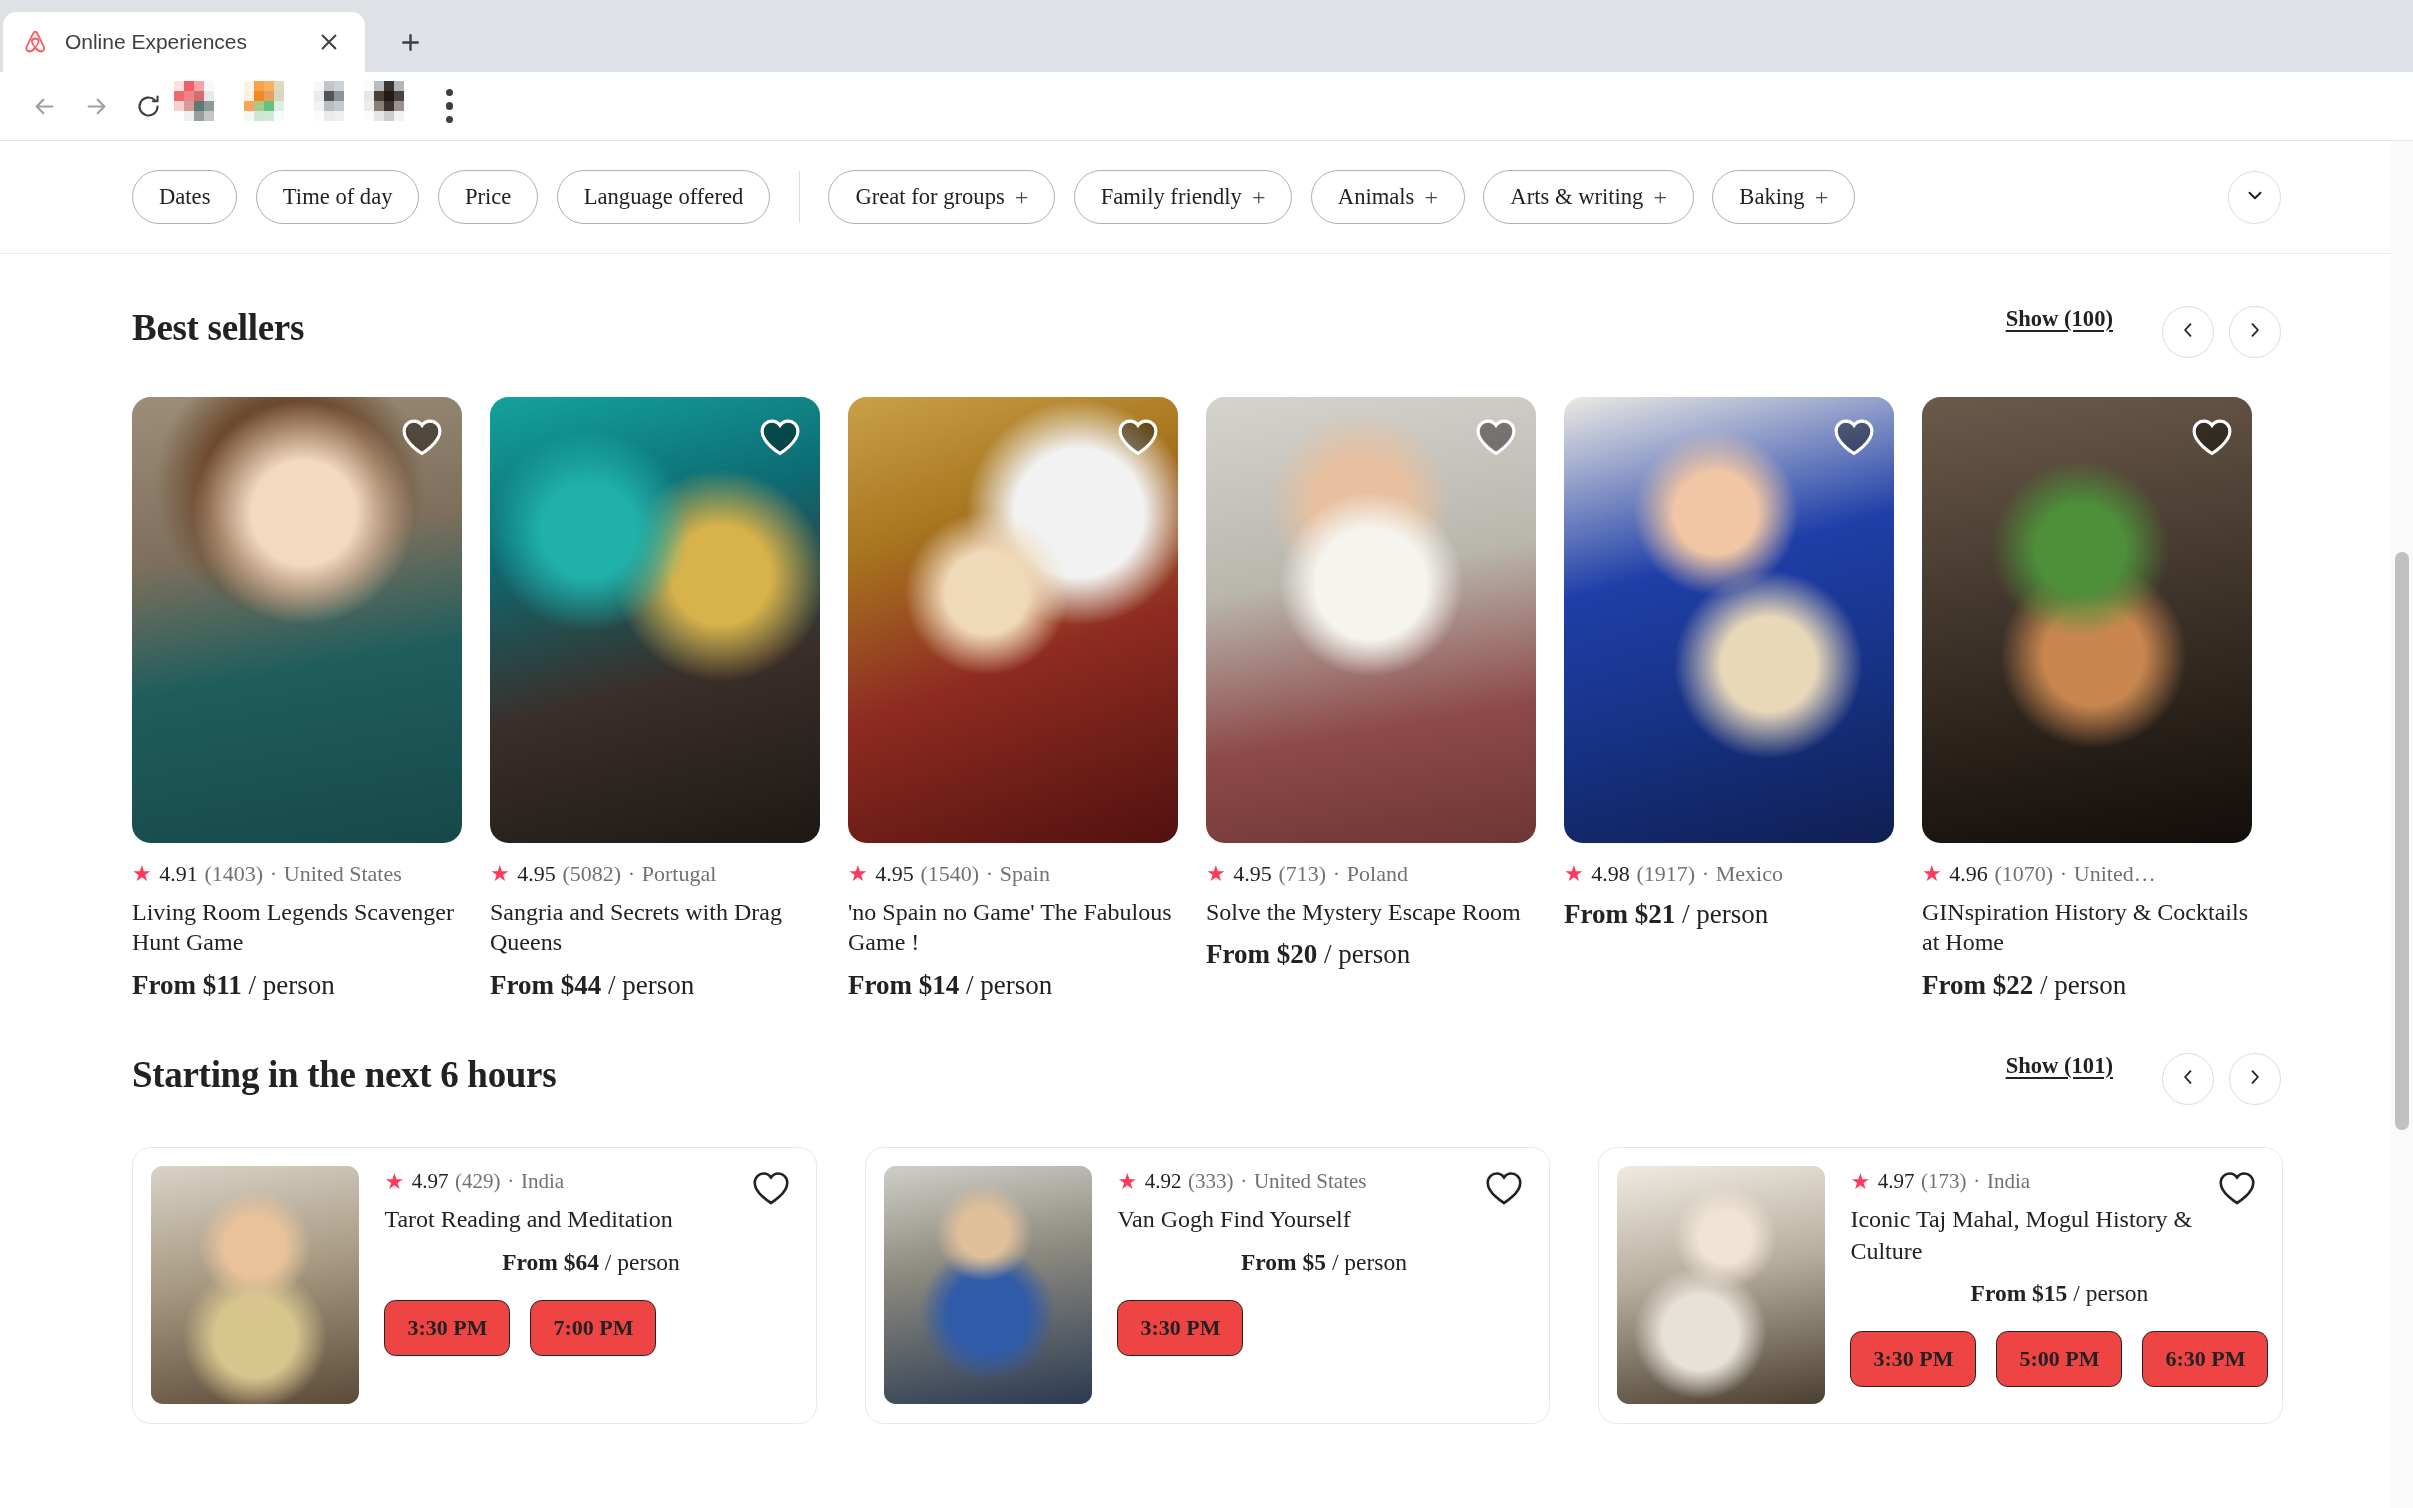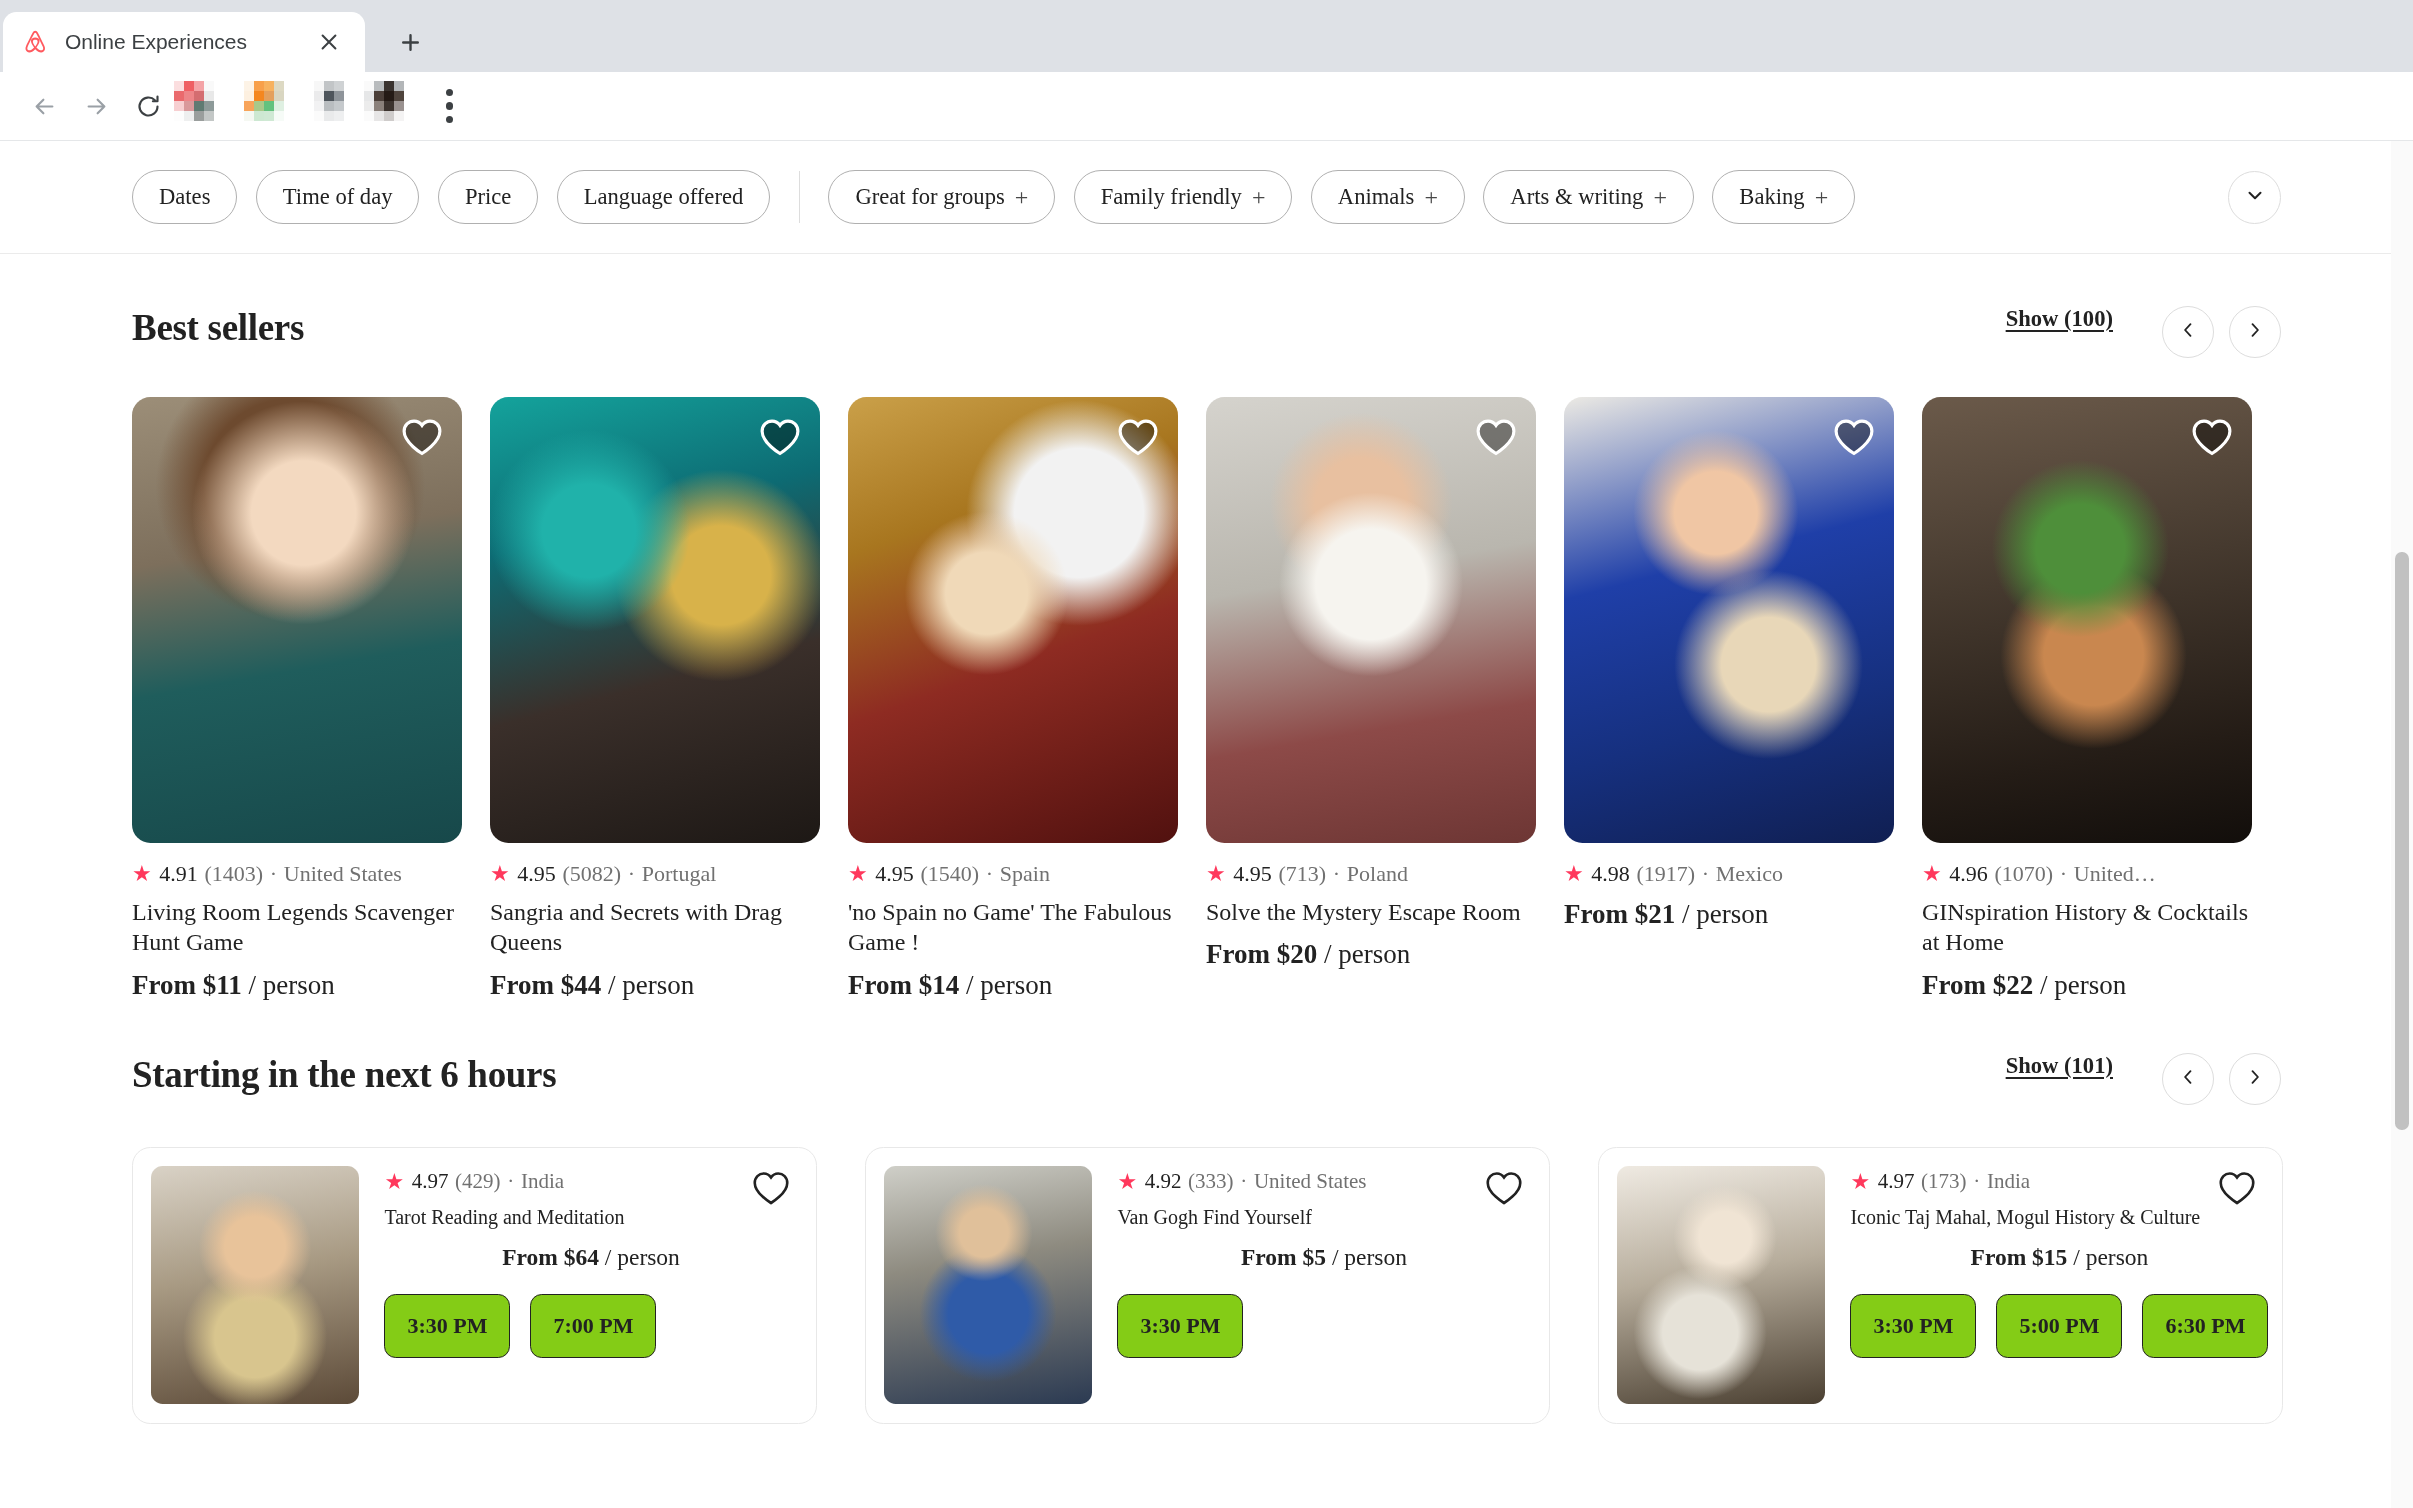--- a/index.html
+++ b/index.html
@@ -197,32 +197,32 @@
     overflow: hidden;
   }
   .wide-img {
     width: 208px; height: 238px; flex: 0 0 208px;
     border-radius: 11.7px;
     overflow: hidden; position: relative;
   }
   .wide-body { padding-left: 25px; flex: 1 1 auto; padding-top: 3.4px; }
   .wide-heart { position: absolute; top: 20px; right: 25px; width: 40px; height: 40px; }
   .wide-meta { font-size: 21px; color: #717171; display: flex; align-items: center; white-space: nowrap; }
-  .wide-title { margin-top: 10px; font-size: 20px; line-height: 1.3; color: #222222; max-width: 394px; }
+  .wide-title { margin-top: 10px; font-size: 24px; line-height: 1.3; color: #222222; max-width: 394px; }
   .wide-price { margin-top: 13.4px; font-size: 23.5px; color: #222222; text-align: center; }
   .wide-price b { font-weight: 700; }
   .times { display: flex; gap: 20px; margin-top: 23.5px; }
   .time-chip {
-    height: 64px;
+    height: 56px;
     border: 1.5px solid #222222;
     border-radius: 11.7px;
     display: inline-flex; align-items: center; justify-content: center;
     padding: 0 22px;
     font-size: 22px; font-weight: 600; color: #222222;
-    background: #84cc16; white-space: nowrap;
+    background: #ef4444; white-space: nowrap;
   }
 
   
   .scrollbar {
     position: absolute; right: 0; top: 0;
     width: 22px; height: 1368px;
     background: #fafafa;
   }
   .scrollthumb {
     position: absolute; right: 4.2px; top: 411px;

